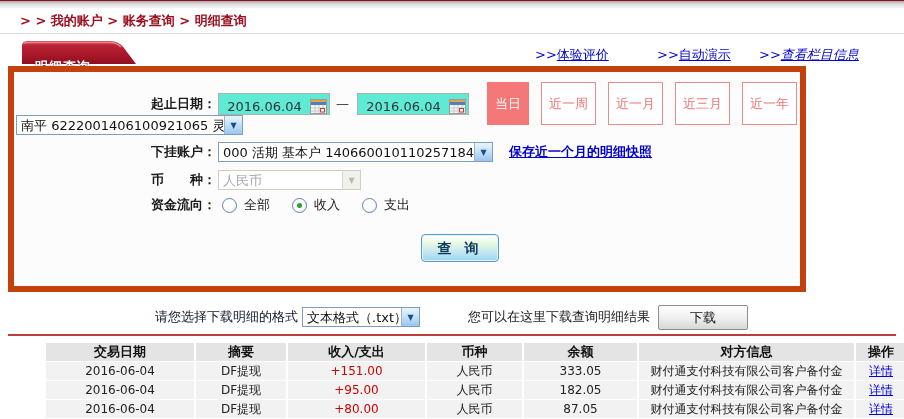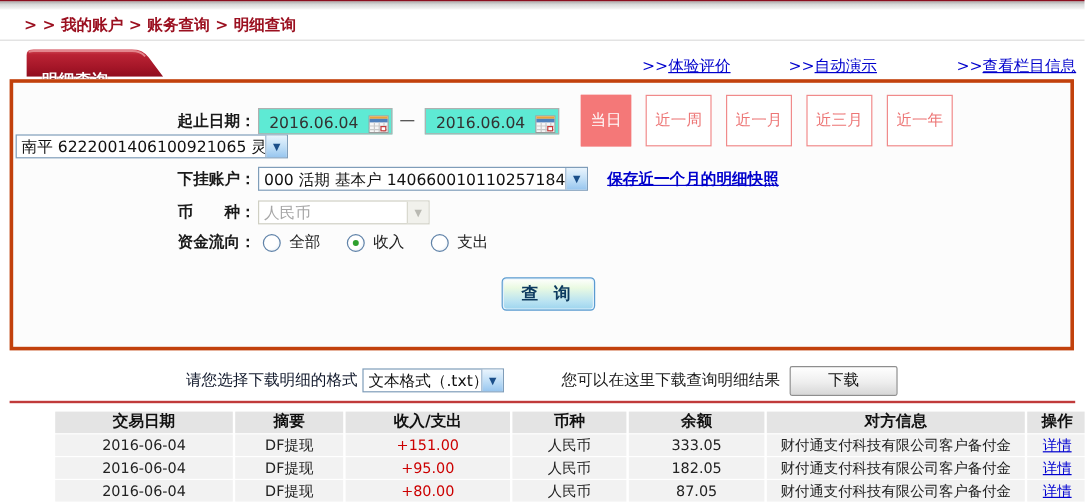--- a/index.html
+++ b/index.html
@@ -9,23 +9,23 @@
   .topstrip{position:absolute;left:0;top:0;width:904px;height:8px;
     background:linear-gradient(180deg,#a9a9a9 0%,#d9d9d9 40%,#f7f7f7 100%);border-top:1px solid #8c0f20;box-sizing:border-box;}
   .breadcrumb{position:absolute;left:20px;top:12px;color:#9b1020;font-weight:bold;font-size:13px;}
   .bc-divider{position:absolute;left:0;top:33px;width:904px;height:1px;background:#dcdcdc;}
 
   .tab{position:absolute;left:22px;top:41px;width:118px;height:23px;}
   .tab svg{position:absolute;left:0;top:0;}
   .tab .tab-label{position:absolute;left:13px;top:17px;color:#fff;font-weight:bold;font-size:13px;letter-spacing:1px;text-shadow:0 1px 1px #6d0a16;}
   .hlink{position:absolute;top:46px;font-size:13px;color:#0000cc;cursor:pointer;white-space:nowrap;}
   .hlink .lk{text-decoration:underline;}
-  .hlink.l1{left:535px;} .hlink.l2{left:657px;} .hlink.l3{left:797px;}
-
-  .panel{position:absolute;left:8px;top:66px;width:887px;height:226px;border:3px solid #c2410c;background:#fcfcfc;box-sizing:border-box;}
+  .hlink.l1{left:535px;} .hlink.l2{left:657px;} .hlink.l3{left:759px;font-style:italic;}
+
+  .panel{position:absolute;left:8px;top:66px;width:798px;height:226px;border:6px solid #c2410c;background:#fcfcfc;box-sizing:border-box;}
   .frow{position:absolute;left:0;width:100%;display:flex;align-items:center;}
   .flabel{width:202px;text-align:right;font-weight:bold;color:#1a1a1a;flex:none;white-space:pre;}
 
   .datebox{width:112px;height:22px;border:1px solid #b0b0b0;background:#5eead4;display:flex;align-items:flex-end;box-sizing:border-box;margin-left:2px;}
   .datebox .dtxt{flex:1;text-align:center;font-size:13px;color:#333;}
   .datebox .cal{width:17px;height:15px;margin-right:2px;flex:none;}
   .dash{margin:0 6px;color:#333;}
 
   .rangebtn{display:inline-block;margin-left:12px;padding:13px 7px;font-size:13px;line-height:15px;
     border:1px solid #f08a8a;color:#ed7676;background:#fff;cursor:pointer;white-space:nowrap;}

